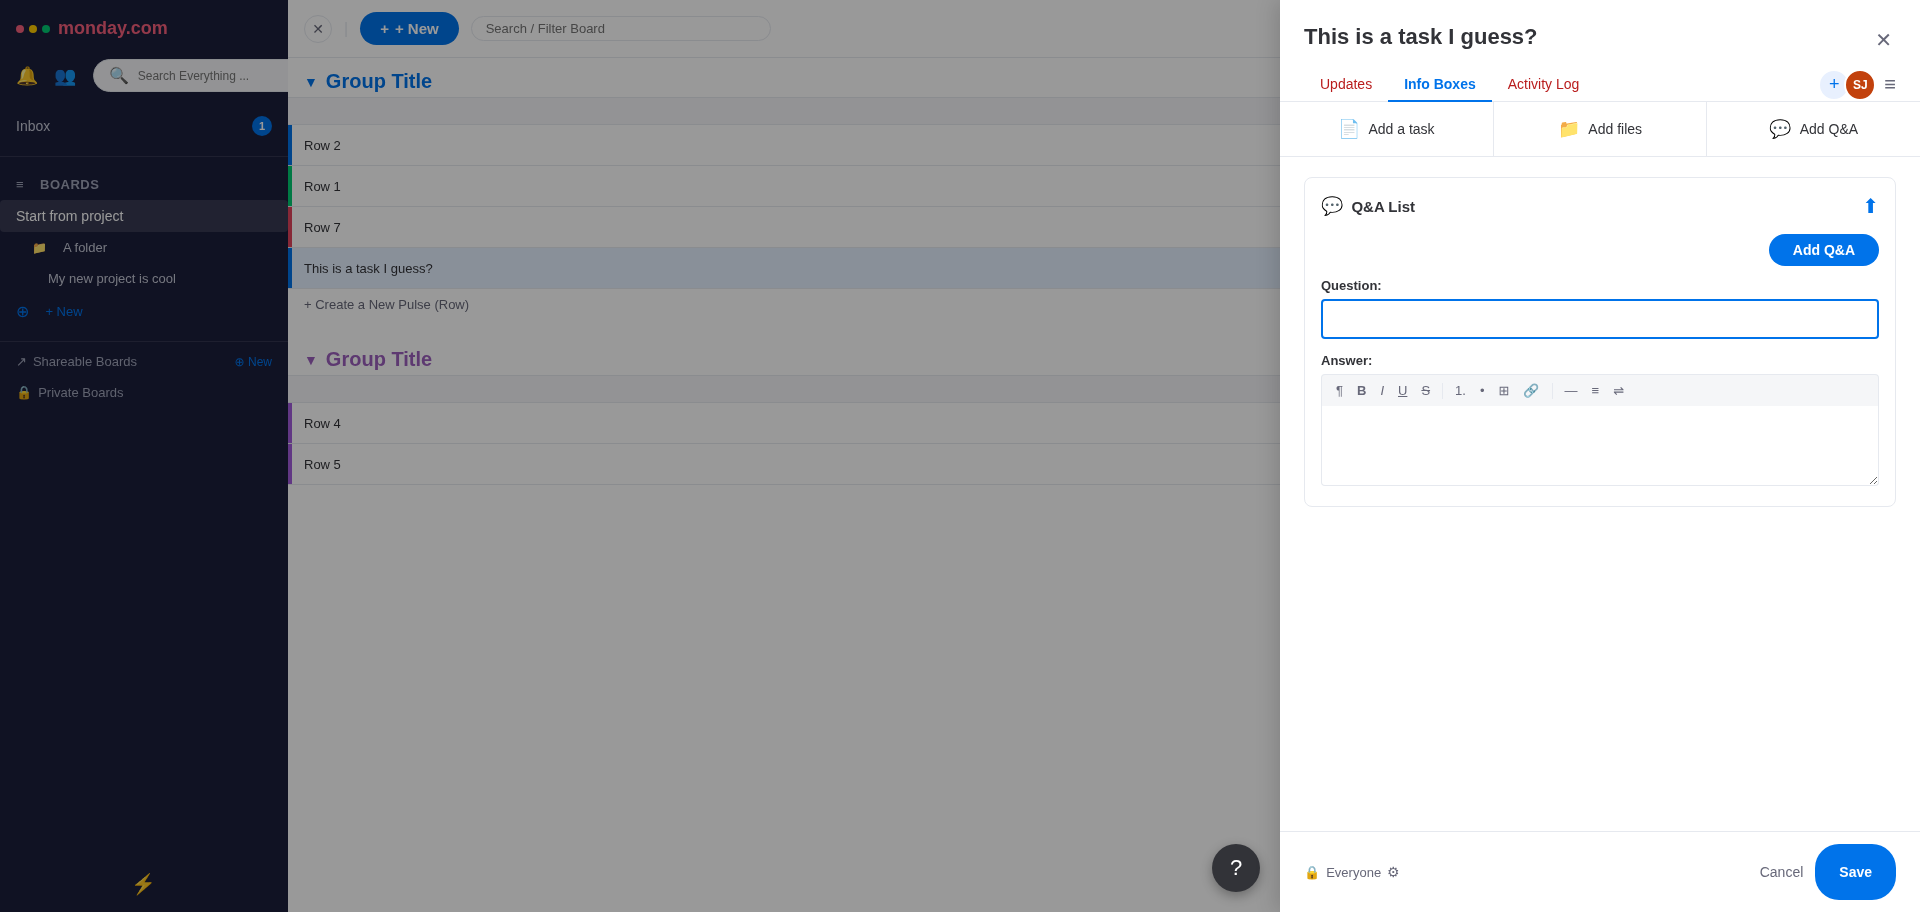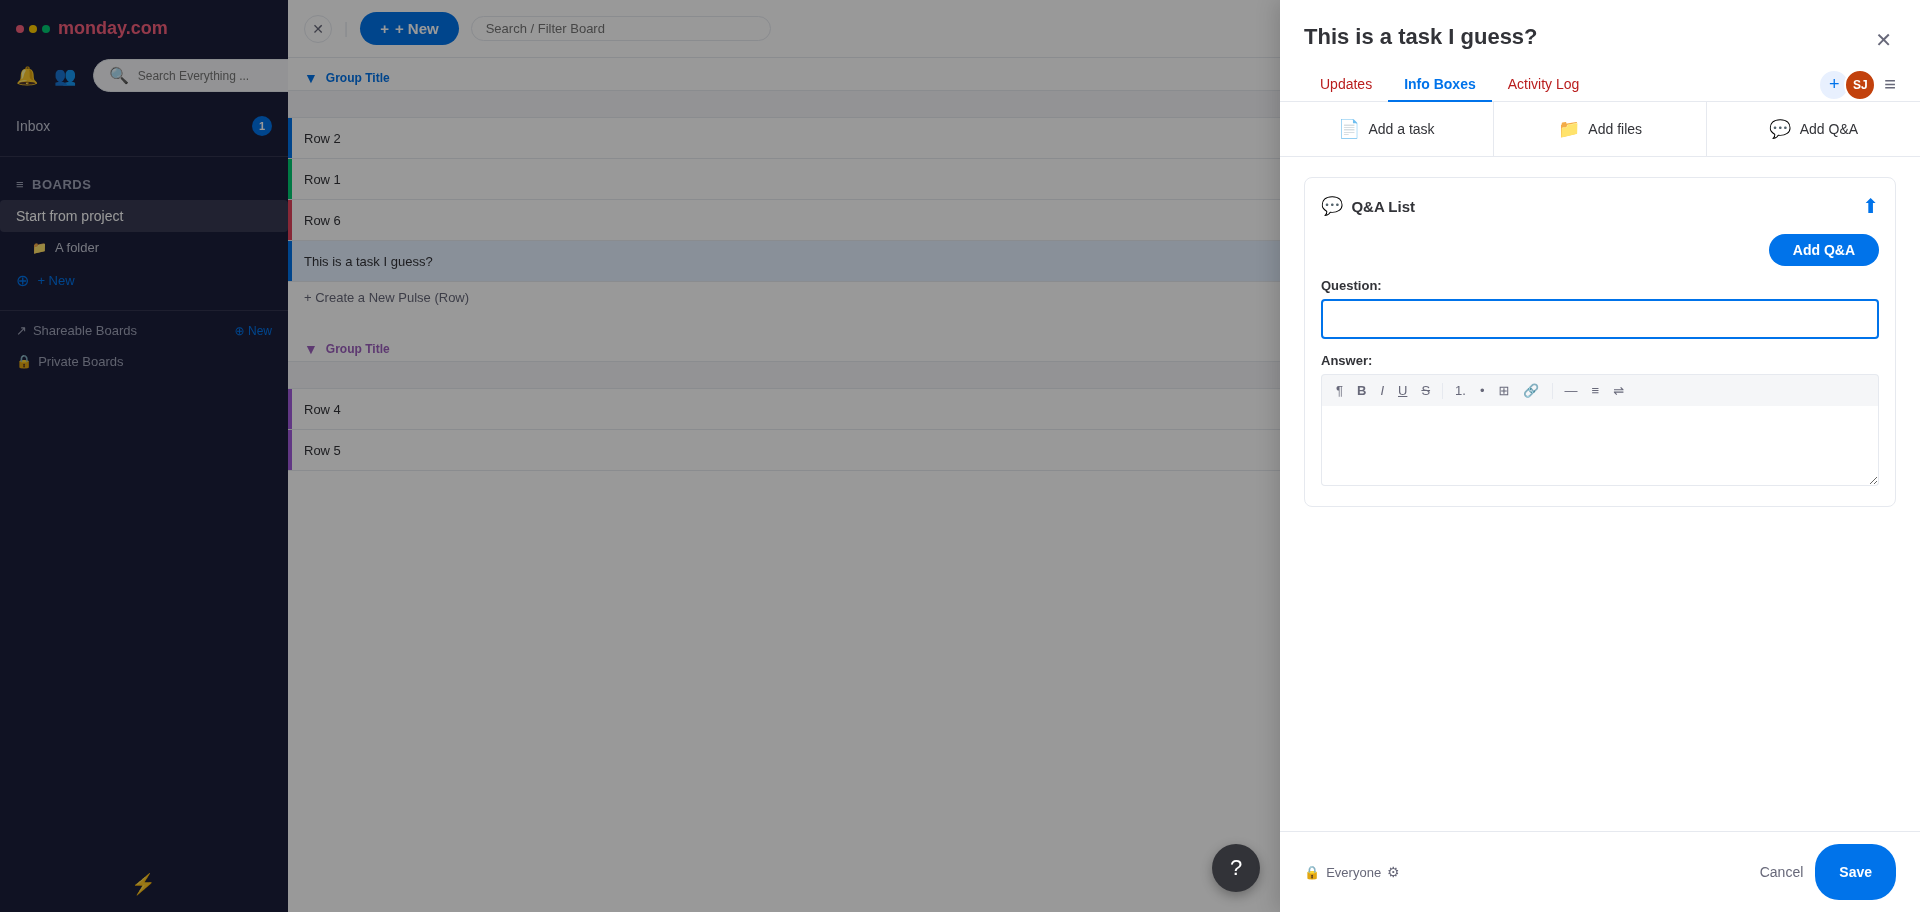--- a/index.html
+++ b/index.html
@@ -33,21 +33,21 @@
     }
     .nav-icon { color: #c3c6d4; cursor: pointer; font-size: 18px; }
     .sidebar-section {
       padding: 8px 0;
     }
     .sidebar-item {
       padding: 8px 16px;
       cursor: pointer;
       display: flex;
       align-items: center;
-      gap: 8px;
+      gap: 16px;
       font-size: 14px;
       color: #c3c6d4;
     }
     .sidebar-item.inbox-item {
       display: flex; justify-content: space-between; align-items: center;
     }
     .inbox-badge {
       background: #0073ea;
       color: #fff;
       border-radius: 50%;
@@ -121,21 +121,21 @@
       padding: 4px 14px; font-size: 13px; color: #676879; outline: none;
     }
 
     
     .group-section { padding: 0 0 16px; }
     .group-header {
       display: flex; align-items: center; gap: 8px;
       padding: 12px 16px 4px;
     }
     .group-chevron { color: #0073ea; font-size: 14px; cursor: pointer; }
-    .group-title { color: #0073ea; font-size: 12px; font-weight: 700; cursor: pointer; }
+    .group-title { color: #0073ea; font-size: 20px; font-weight: 700; cursor: pointer; }
     .table-header {
       display: flex; align-items: center;
       background: #f5f6f8; border-top: 1px solid #e6e9ef; border-bottom: 1px solid #e6e9ef;
       padding: 6px 0;
       font-size: 12px; color: #676879; font-weight: 600;
     }
     .col-name { flex: 1; padding-left: 32px; }
     .col-person { width: 90px; text-align: center; }
     .col-status { width: 110px; text-align: center; }
     .table-row {
@@ -344,20 +344,23 @@
       <span>≡</span>
       <span>Boards</span>
     </div>
     <div class="sidebar-item active">
       <span>Start from project</span>
     </div>
     <div class="sidebar-item board-item">
       <span class="folder-icon">📁</span>
       <span>A folder</span>
     </div>
+    <div class="sidebar-item sub-item">
+      <span>My new project is cool</span>
+    </div>
     <div class="sidebar-item new-item" style="padding-left:16px;">
       <span style="font-size:16px;">⊕</span>
       <span>+ New</span>
     </div>
   </div>
 
   <div class="sidebar-divider"></div>
 
   <div class="shareable-section">
     <span>↗</span>
@@ -423,21 +426,21 @@
         <div class="row-person">
           <div class="avatar"></div>
         </div>
         <div class="row-status">
           <span class="status-badge status-done">Do</span>
         </div>
       </div>
 
       <div class="table-row">
         <div class="row-indicator red"></div>
-        <span class="row-name">Row 6</span>
+        <span class="row-name">Row 7</span>
         <span class="row-chat">💬</span>
         <div class="row-person">
           <div class="avatar"></div>
         </div>
         <div class="row-status">
           <span class="status-badge status-stuck">Stu</span>
         </div>
       </div>
 
       <div class="table-row selected">

